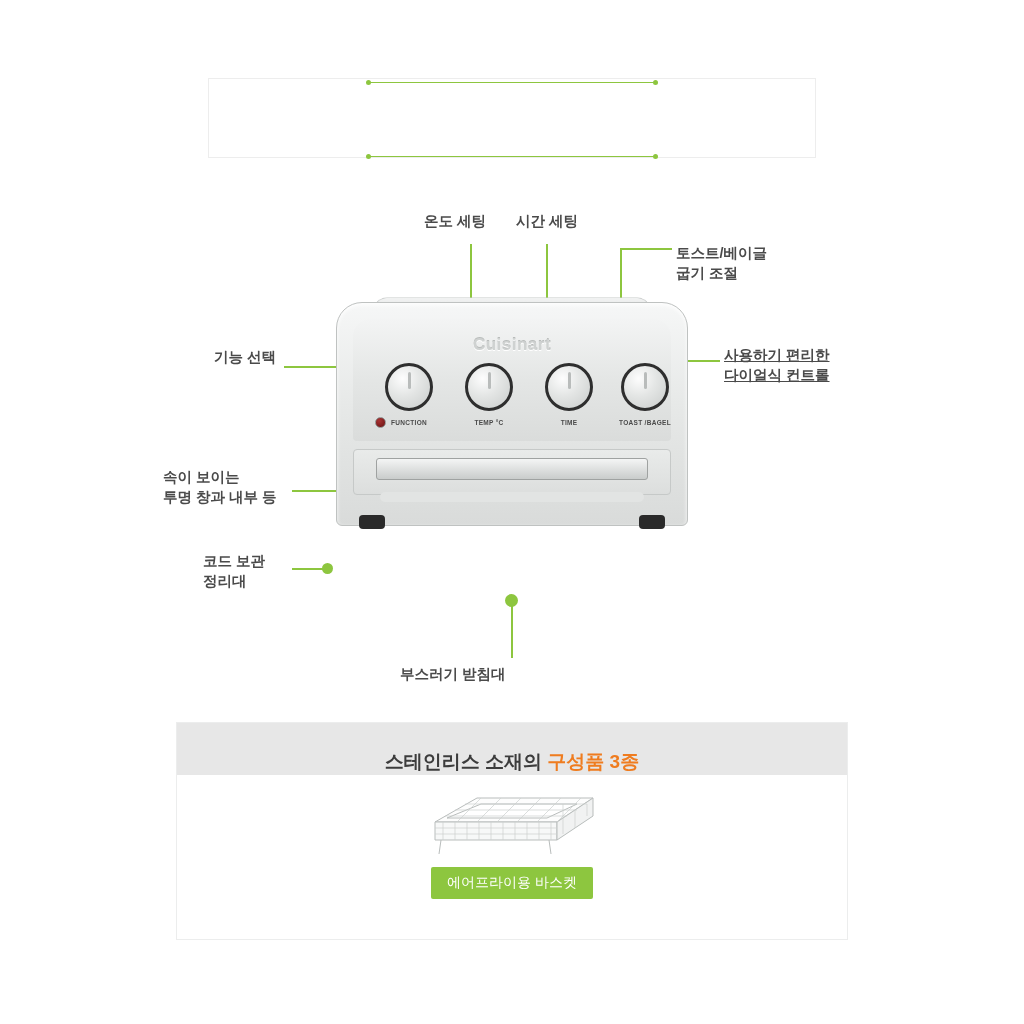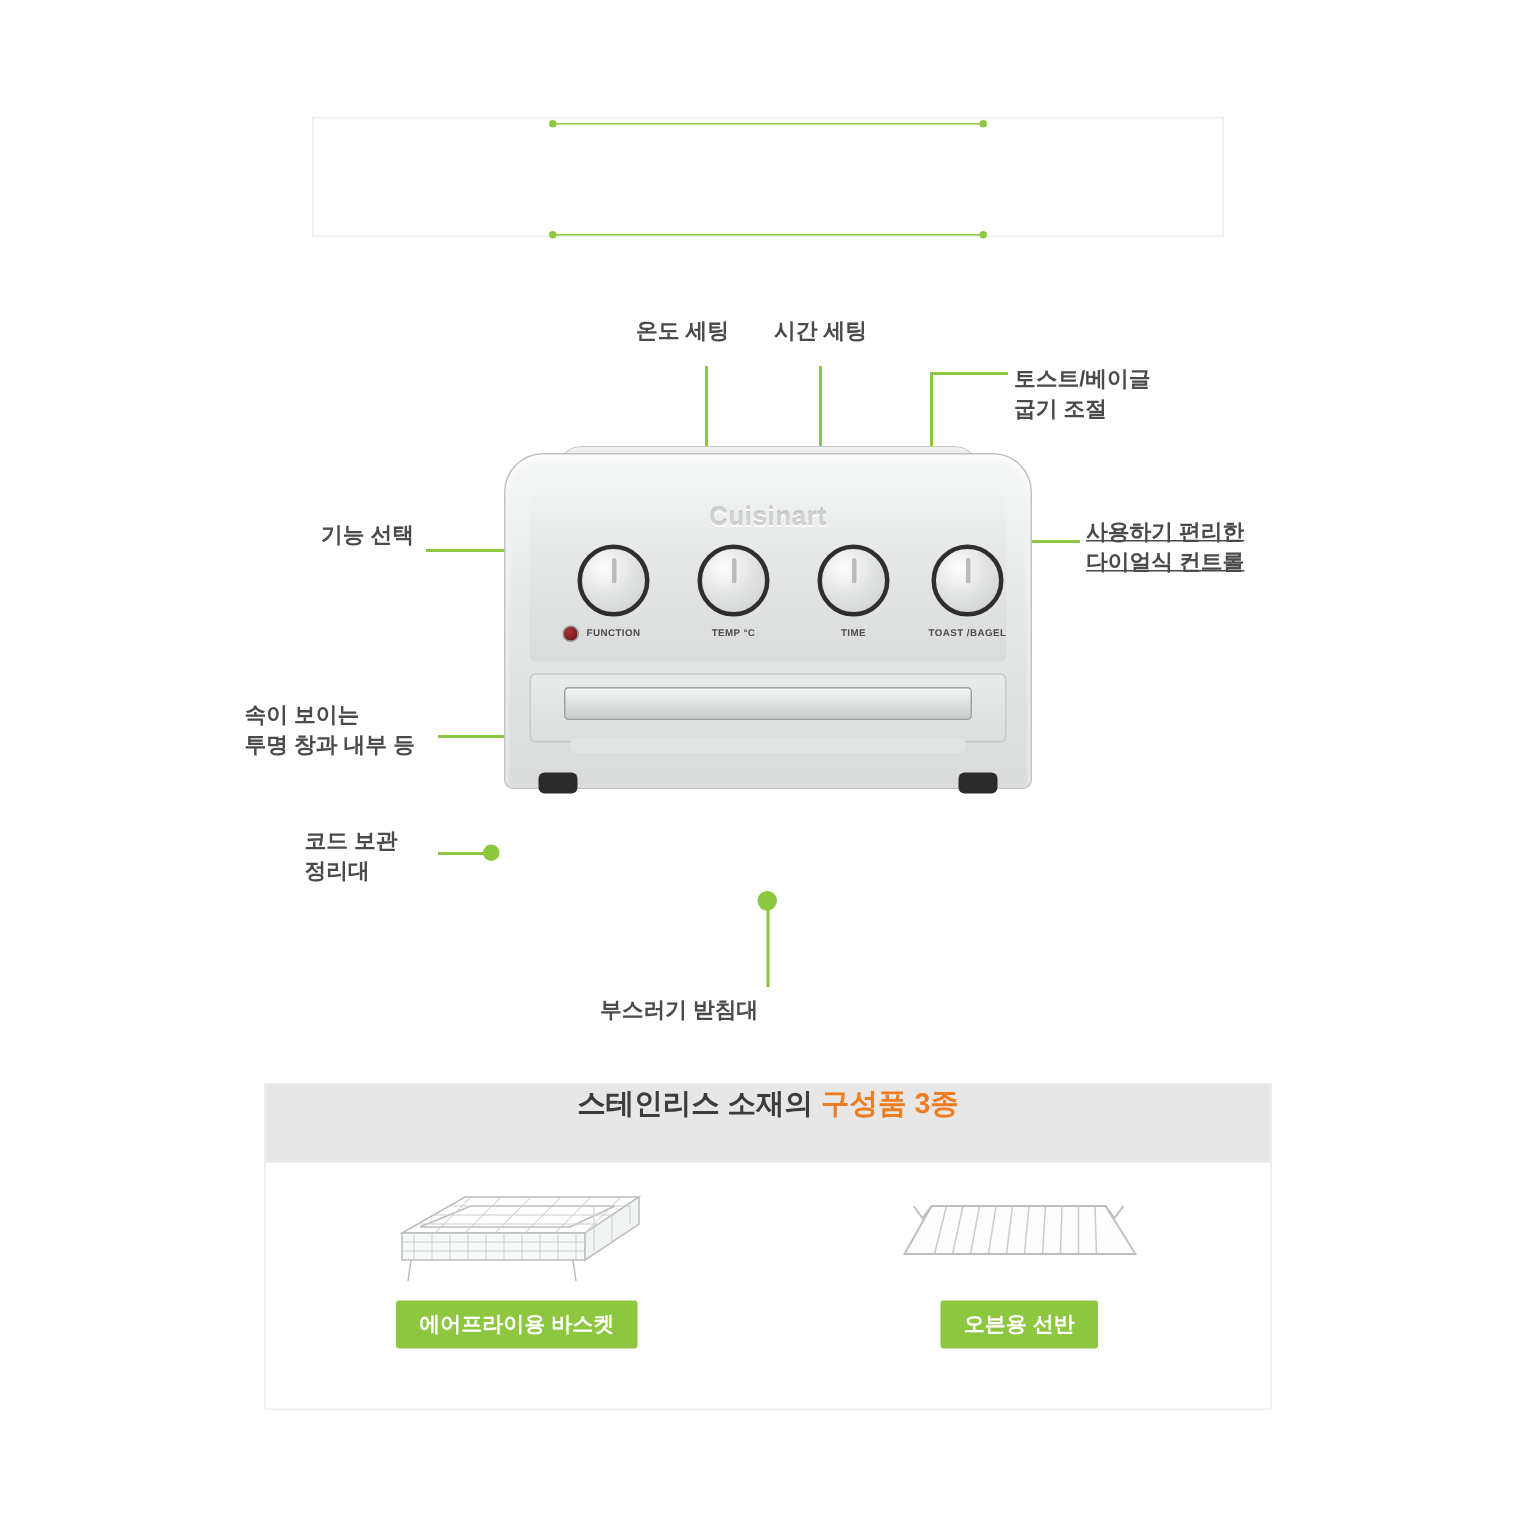--- a/index.html
+++ b/index.html
@@ -155,33 +155,33 @@
   .foot.left { left: 22px; } .foot.right { right: 22px; }
 
   
   .acc-card {
     position: absolute; left: 176px; top: 722px;
     width: 672px; height: 218px;
     background: #fff; border: 1px solid #eceded;
   }
   .acc-head {
     position: absolute; left: 0; top: 0; width: 100%; height: 52px;
-    background: #e7e7e7; display: flex; align-items: flex-start; justify-content: center;
+    background: #e7e7e7; display: flex; align-items: flex-end; justify-content: center;
   }
   .acc-head-text { font-size: 19px; font-weight: bold; color: #3c3c3c; }
   .acc-head-accent { color: #ef7c1f; }
   .acc-row {
     position: absolute; left: 0; top: 52px; width: 100%; height: 166px;
     display: flex;
   }
   .acc-item { flex: 1; display: flex; flex-direction: column; align-items: center; }
   .acc-art { height: 92px; display: flex; align-items: center; justify-content: center; }
   .acc-chip {
     background: #8dc63f; color: #ffffff;
-    font-size: 14px; font-weight: bold;
+    font-size: 14px; font-weight: normal;
     padding: 7px 16px; border-radius: 2px; white-space: nowrap;
   }
   svg { display: block; }
 </style>
 </head>
 <body>
 
 <div id="page">
 
   <div class="header-box"></div>
@@ -291,35 +291,17 @@
                 <path d="M146 22 L146 52 M158 28 L158 46 M170 22 L170 34"></path>
               </g>
               <path d="M24 58 L22 72 M132 58 L134 72" stroke="#b9bdbc"></path>
             </g>
           </svg>
         </div>
         <div class="acc-chip">에어프라이용 바스켓</div>
       </div>
 
 
-      <div class="acc-item">
-        <div class="acc-art">
-          <svg width="190" height="78" viewBox="0 0 190 78">
-            <g fill="none" stroke="#bcc0bf" stroke-width="1.3">
-              <path d="M18 54 L36 22 L152 22 L172 54 Z" fill="#fdfdfd"></path>
-              <path d="M36 22 L30 30 L24 22"></path>
-              <path d="M152 22 L158 30 L164 22"></path>
-              <g stroke="#c8cccb" stroke-width="1">
-                <path d="M46 22 L38 54 M57 22 L50 54 M68 22 L62 54 M79 22 L74 54
-                         M90 22 L86 54 M101 22 L98 54 M112 22 L110 54 M123 22 L122 54
-                         M134 22 L134 54 M145 22 L146 54"></path>
-              </g>
-              <path d="M18 54 L172 54" stroke-width="1.4"></path>
-            </g>
-          </svg>
-        </div>
-        <div class="acc-chip">오븐용 선반</div>
-      </div>
 
     </div>
   </div>
 
 </div>
 
 </body></html>

